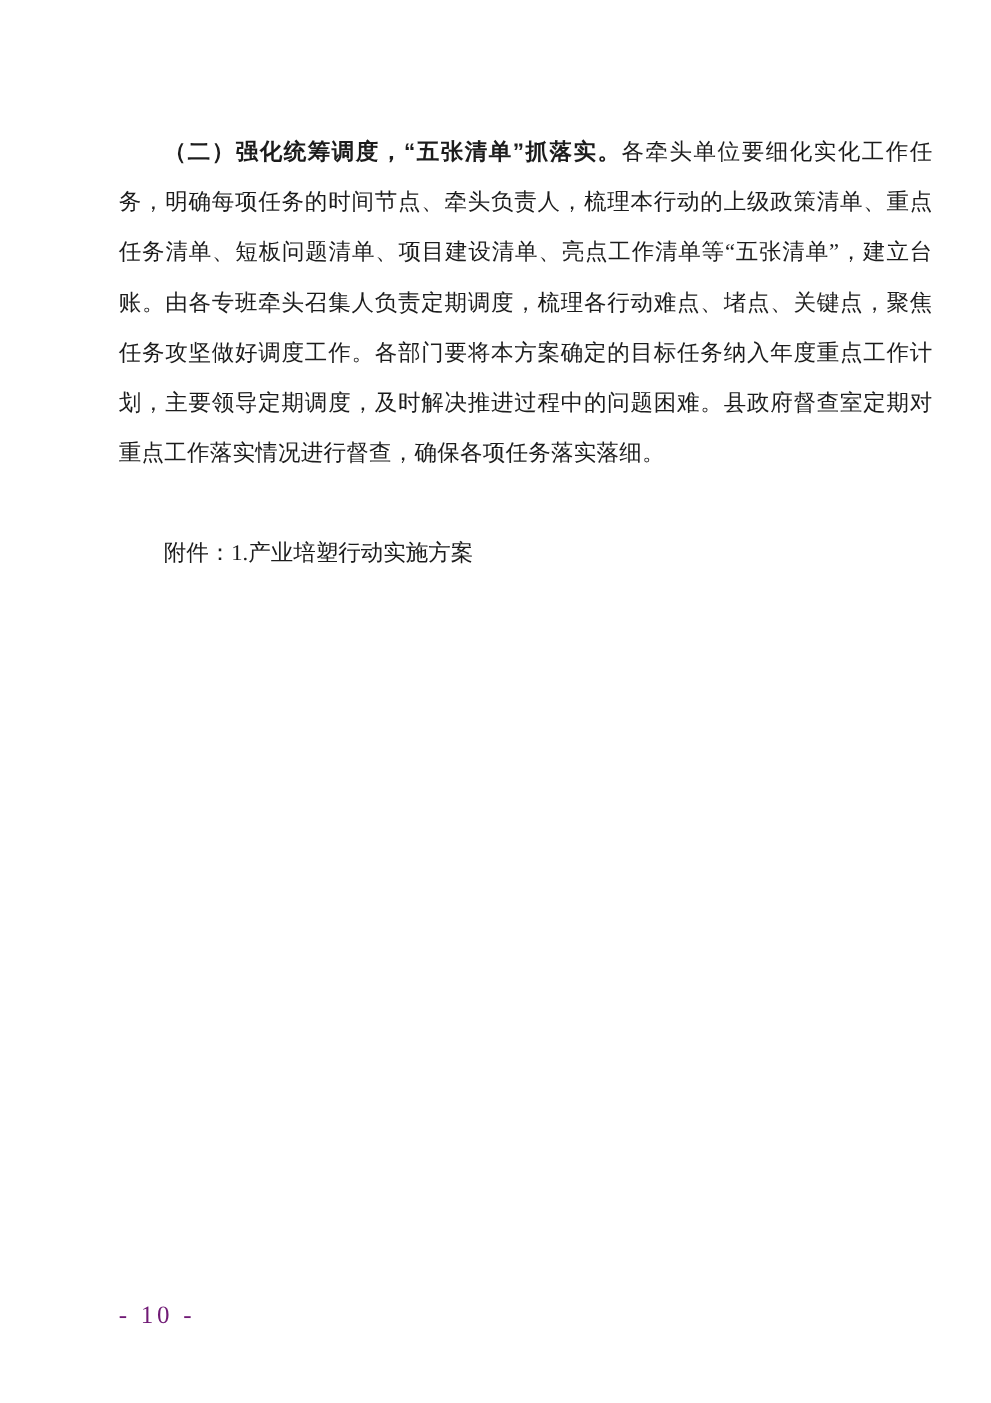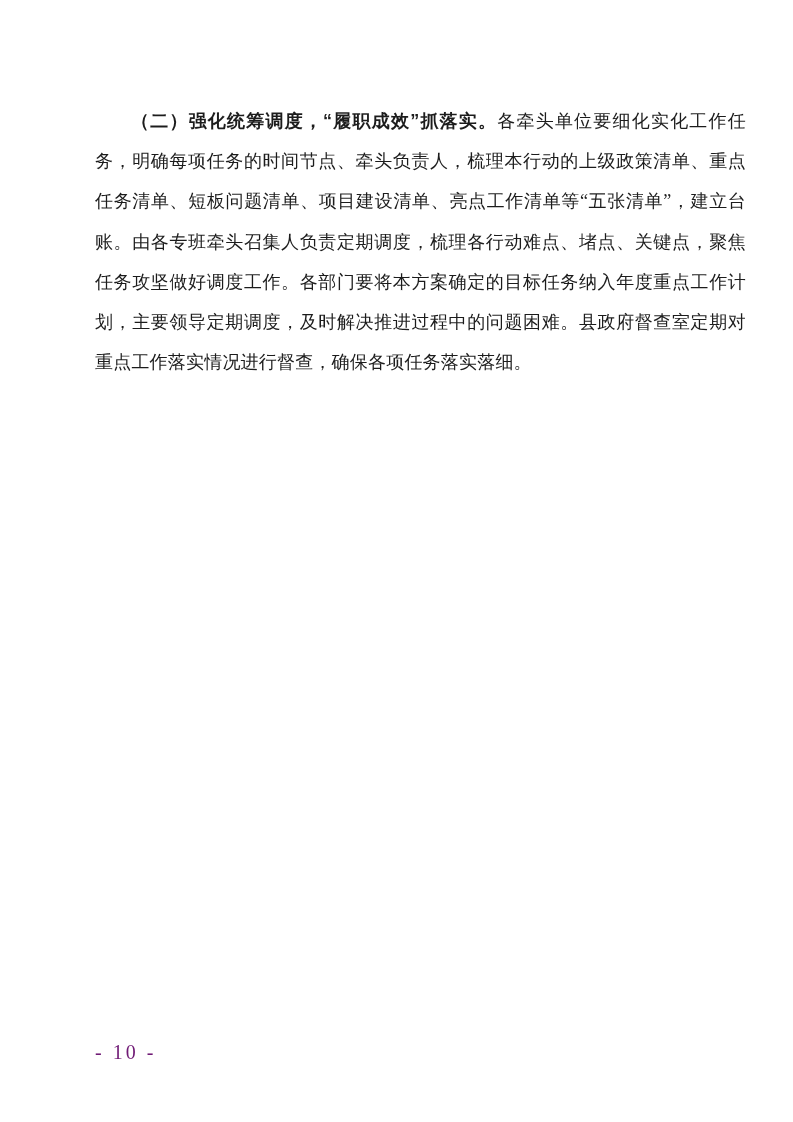--- a/index.html
+++ b/index.html
@@ -53,21 +53,22 @@
     color: #701a75;
   }
 </style>
 </head>
 <body>
 
 <div class="doc-body">
 
 
   <p class="para indent">
-    <span class="lead">（二）强化统筹调度，“履职成效”抓落实。</span><span>各牵头单位要细化实化工作任务，明确每项任务的时间节点、牵头负责人，梳理本行动的上级政策清单、重点任务清单、短板问题清单、项目建设清单、亮点工作清单等“五张清单”，建立台账。由各专班牵头召集人负责定期调度，梳理各行动难点、堵点、关键点，聚焦任务攻坚做好调度工作。各部门要将本方案确定的目标任务纳入年度重点工作计划，主要领导定期调度，及时解决推进过程中的问题困难。县政府督查室定期对重点工作落实情况进行督查，确保各项任务落实落细。</span>
+    <span class="lead">（二）强化统筹调度，“五张清单”抓落实。</span><span>各牵头单位要细化实化工作任务，明确每项任务的时间节点、牵头负责人，梳理本行动的上级政策清单、重点任务清单、短板问题清单、项目建设清单、亮点工作清单等“五张清单”，建立台账。由各专班牵头召集人负责定期调度，梳理各行动难点、堵点、关键点，聚焦任务攻坚做好调度工作。各部门要将本方案确定的目标任务纳入年度重点工作计划，主要领导定期调度，及时解决推进过程中的问题困难。县政府督查室定期对重点工作落实情况进行督查，确保各项任务落实落细。</span>
   </p>
 
 
 
+  <p class="attachment">附件：1.产业培塑行动实施方案</p>
 
 </div>
 
 <div class="page-number">- 10 -</div>
 
 </body></html>

